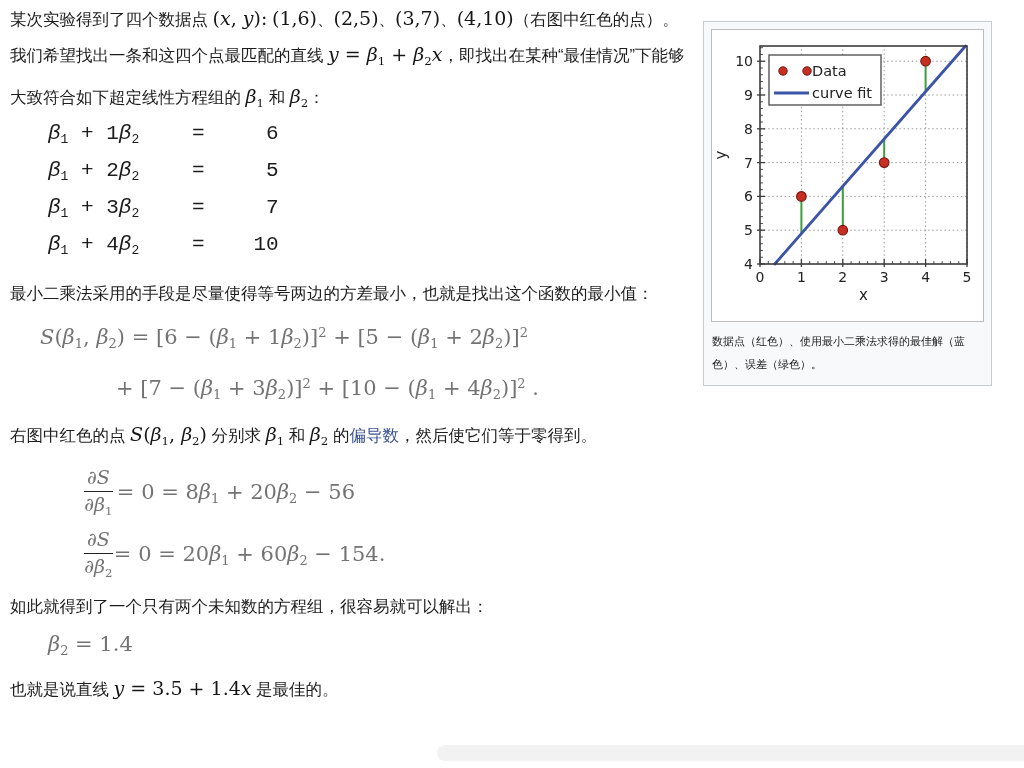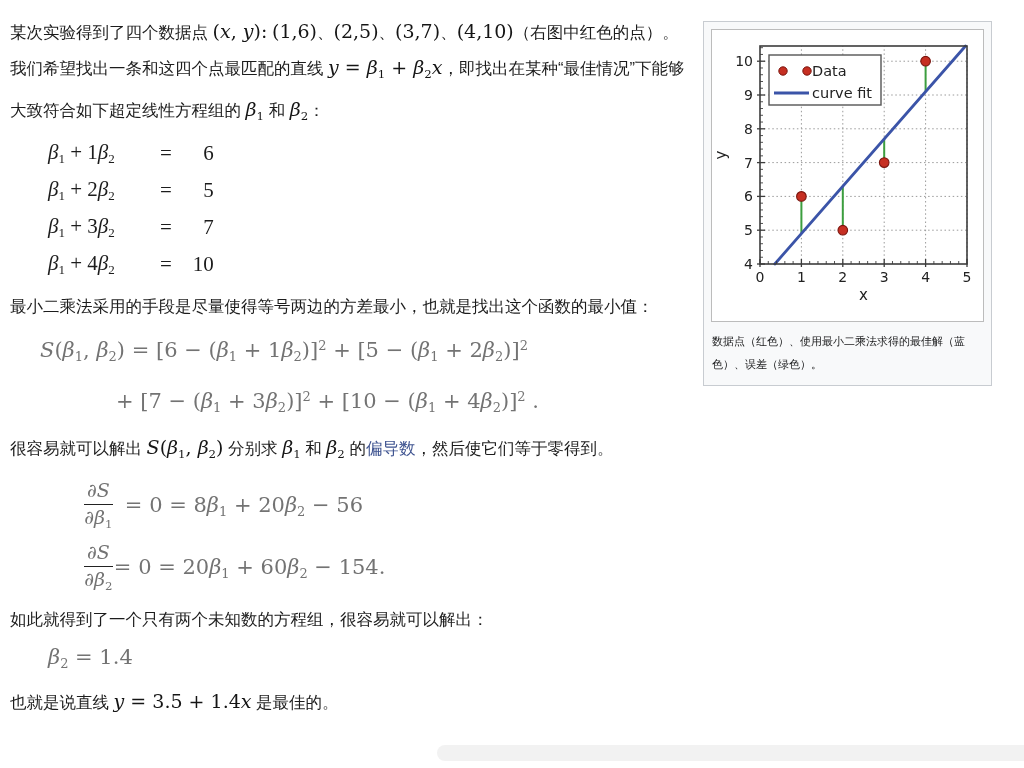--- a/index.html
+++ b/index.html
@@ -2,38 +2,38 @@
 <html lang="zh" style="--text-color: #1c1c1c; --link-color: #3e5390; --figure-bg: #f8f9fa; --figure-border: #c8ccd1;"><head>
 <meta charset="utf-8">
 <style>
   html,body{margin:0;padding:0;}
   body{
     width:1024px;height:768px;position:relative;overflow:hidden;
     background:#ffffff;color:var(--text-color,#1c1c1c);
     font-family:"Liberation Sans","DejaVu Sans",sans-serif;
   }
   
-  .text-col{position:absolute;left:10px;top:14px;width:684px;}
+  .text-col{position:absolute;left:10px;top:1px;width:684px;}
   p.cjk{font-size:16.5px;line-height:35px;margin:0;}
   .math{
     font-family:"DejaVu Serif","Liberation Serif",serif;
     font-size:19px;font-style:normal;color:#151515;
   }
   .math i{font-style:italic;}
   sub{font-size:62%;vertical-align:-0.3em;font-style:normal;}
   sup{font-size:62%;vertical-align:0.55em;font-style:normal;}
   a.wikilink{color:var(--link-color,#3e5390);text-decoration:none;cursor:pointer;}
 
   
   .display{
     font-family:"DejaVu Serif","Liberation Serif",serif;
     font-size:21px;color:#737373;margin-left:38px;
   }
   .eq-system{margin:2px 0 6px 38px;}
-  .eqrow{display:flex;align-items:center;height:37px;font-family:Liberation Serif, serif;font-size:21px;}
+  .eqrow{display:flex;align-items:flex-start;height:37px;font-family:Liberation Mono, monospace;font-size:21px;gap:32px;}
   .eqrow .lhs{display:inline-block;min-width:104px;text-align:left;}
   .eqrow .eqsign{margin:0 12px 0 8px;}
   .eqrow .val{display:inline-block;min-width:30px;text-align:right;}
 
   .s-block{margin:2px 0 2px 30px;}
   .s-line{line-height:40px;white-space:nowrap;}
   .s-line2{padding-left:76px;}
 
   .partials{margin:4px 0 4px 36px;}
   .partial-row{display:flex;align-items:center;height:60px;margin:2px 0;}
@@ -93,29 +93,29 @@
       </div>
   </div>
 
   <p class="cjk">最小二乘法采用的手段是尽量使得等号两边的方差最小，也就是找出这个函数的最小值：</p>
 
   <div class="display s-block">
     <div class="s-line"><i>S</i>(<i>β</i><sub>1</sub>, <i>β</i><sub>2</sub>) = [6 − (<i>β</i><sub>1</sub> + 1<i>β</i><sub>2</sub>)]<sup>2</sup> + [5 − (<i>β</i><sub>1</sub> + 2<i>β</i><sub>2</sub>)]<sup>2</sup></div>
     <div class="s-line s-line2">+ [7 − (<i>β</i><sub>1</sub> + 3<i>β</i><sub>2</sub>)]<sup>2</sup> + [10 − (<i>β</i><sub>1</sub> + 4<i>β</i><sub>2</sub>)]<sup>2</sup> .</div>
   </div>
 
-  <p class="cjk"><span>很容易就可以解出 </span><span class="math"><i>S</i>(<i>β</i><sub>1</sub>, <i>β</i><sub>2</sub>)</span><span> 分别求 </span><span class="math"><i>β</i><sub>1</sub></span><span> 和 </span><span class="math"><i>β</i><sub>2</sub></span><span> 的</span><a class="wikilink">偏导数</a><span>，然后使它们等于零得到。</span></p>
+  <p class="cjk"><span>右图中红色的点 </span><span class="math"><i>S</i>(<i>β</i><sub>1</sub>, <i>β</i><sub>2</sub>)</span><span> 分别求 </span><span class="math"><i>β</i><sub>1</sub></span><span> 和 </span><span class="math"><i>β</i><sub>2</sub></span><span> 的</span><a class="wikilink">偏导数</a><span>，然后使它们等于零得到。</span></p>
 
   <div class="partials">
     <div class="partial-row">
       <span class="frac display">
           <span class="num"><i>∂</i><i>S</i></span>
           <span class="den"><i>∂</i><i>β</i><sub>1</sub></span>
         </span>
-      <span class="partial-rhs display" style="margin-left:12px">= 0 = 8<i>β</i><sub>1</sub> + 20<i>β</i><sub>2</sub> − 56</span>
+      <span class="partial-rhs display" style="margin-left:4px">= 0 = 8<i>β</i><sub>1</sub> + 20<i>β</i><sub>2</sub> − 56</span>
     </div>
     <div class="partial-row">
       <span class="frac display">
           <span class="num"><i>∂</i><i>S</i></span>
           <span class="den"><i>∂</i><i>β</i><sub>2</sub></span>
         </span>
       <span class="partial-rhs display" style="margin-left:1px">= 0 = 20<i>β</i><sub>1</sub> + 60<i>β</i><sub>2</sub> − 154.</span>
     </div>
   </div>
 

